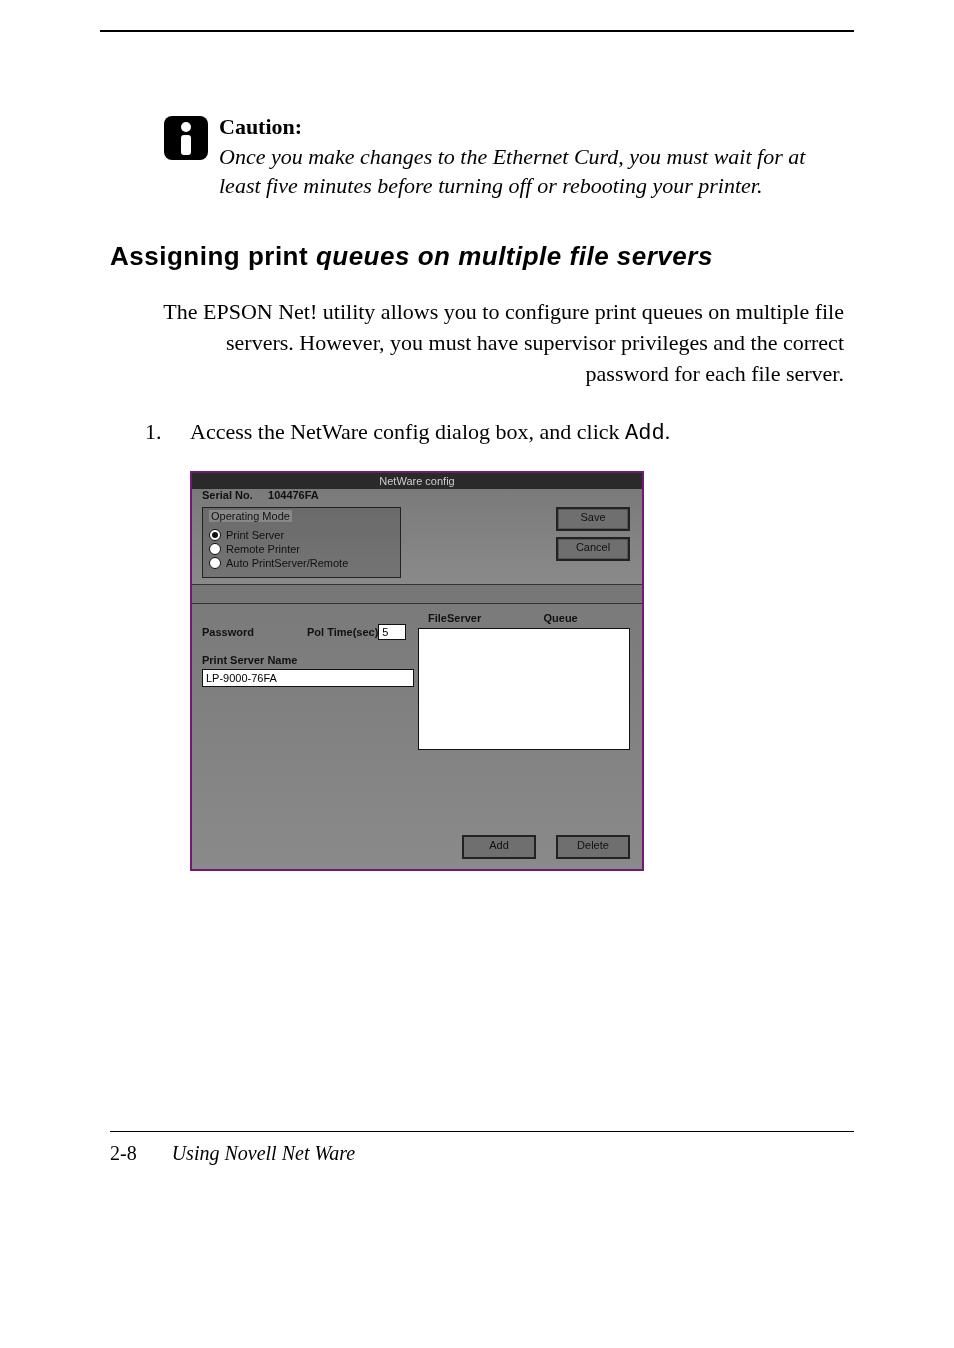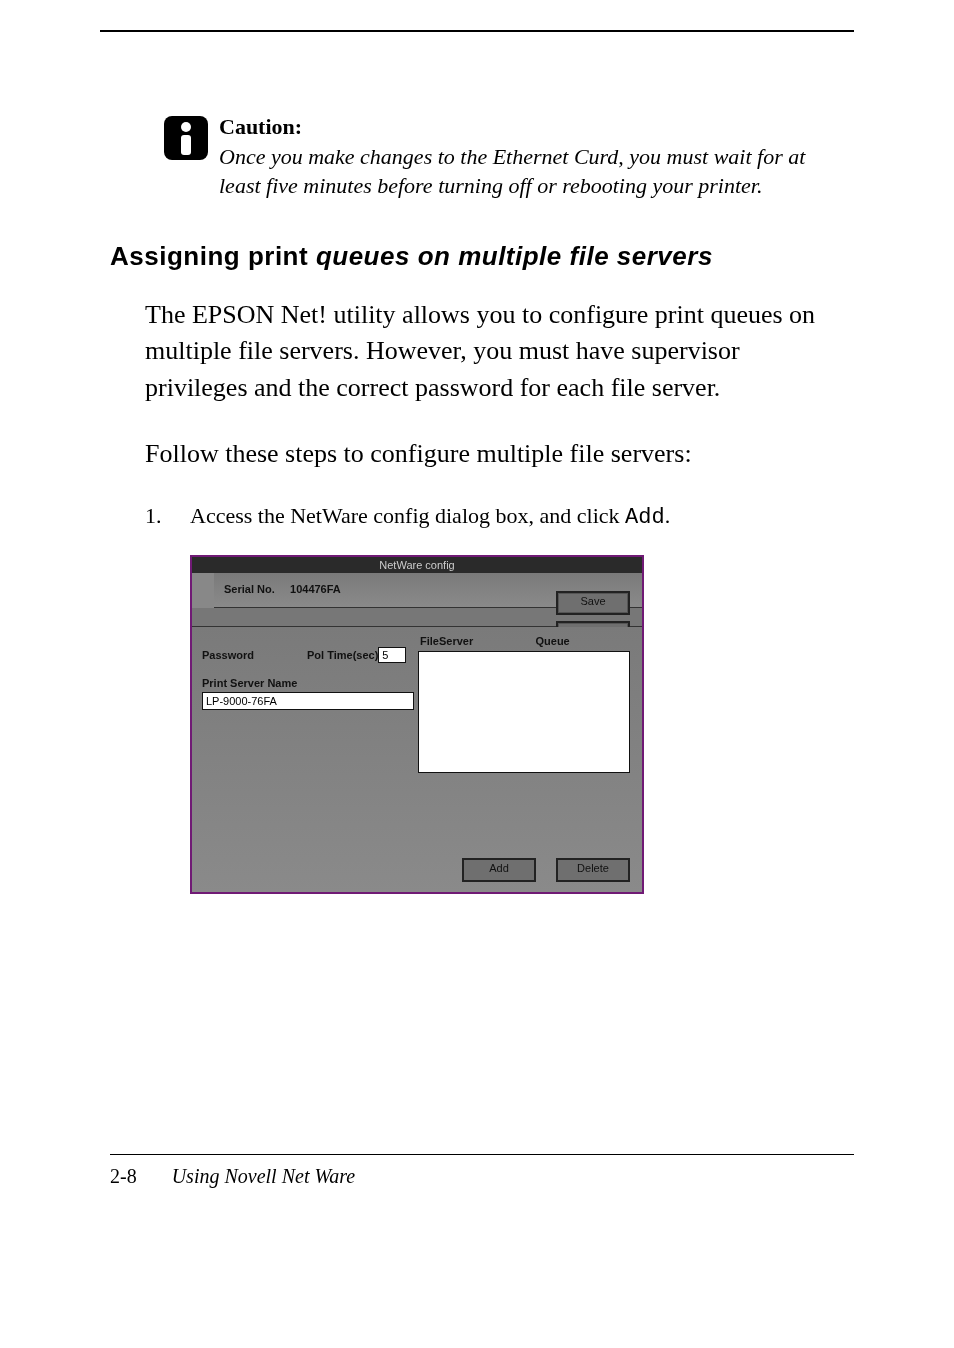--- a/index.html
+++ b/index.html
@@ -48,23 +48,24 @@
     font-family: Liberation Sans, sans-serif;
     font-weight: bold;
     font-size: 26px;
     margin: 30px 0 25px 0;
     letter-spacing: 0.5px;
   }
   .heading .ital-part {
     font-style: italic;
   }
   .body-para {
-    font-size: 26px;
+    font-size: 22px;
     line-height: 1.4;
     margin: 0 0 30px 35px;
+    text-align: right;
   }
   .ol-step {
     display: flex;
     margin: 0 0 25px 35px;
     font-size: 22px;
   }
   .ol-num { width: 45px; flex: 0 0 45px; }
   .dialog-wrap {
     margin: 0 0 0 80px;
   }
@@ -78,25 +79,24 @@
     position: relative;
   }
   .dialog-title {
     background: #2a2a2a;
     color: #ccc;
     text-align: center;
     font-size: 11px;
     padding: 2px 0;
   }
   .upper {
-    padding: 10px 10px 6px 10px;
+    padding: 0 10px 6px 10px;
     position: relative;
     background: linear-gradient(#7a7a7a,#8a8a8a);
     border-bottom: 1px solid #333;
-    margin-left: 22px;
   }
   .serial-row { font-size: 11px; color: #111; margin-bottom: 6px; font-weight: bold;}
   .op-mode-box {
     border: 1px solid #222;
     background: rgba(0,0,0,0.15);
     padding: 4px 6px 6px 6px;
     width: 185px;
   }
   .op-mode-box .legend {
     font-size: 11px; color: #111; margin: -10px 0 3px 0;
@@ -152,21 +152,21 @@
   }
   .pw-lbl { width: 65px; display:inline-block;}
   .psn-box {
     margin-top: 14px;
   }
   .psn-input {
     width: 212px; height: 18px; margin-top: 3px;
   }
   .col-head-row {
     position: absolute;
-    right: 12px;
+    right: 4px;
     top: 8px;
     width: 210px;
     display: flex;
     font-size: 11px;
     color: #111;
     font-weight: bold;
   }
   .col-head-row span:first-child { flex: 1.1; }
   .col-head-row span:last-child { flex: 0.9; }
   .listbox {
@@ -219,39 +219,53 @@
         <span class="bold">Caution:</span><br>
         <span class="italic">Once you make changes to the Ethernet Curd, you must wait for at least five minutes before turning off or rebooting your printer.</span>
       </div>
     </div>
 
     <div class="heading">
       <span>Assigning print </span><span class="ital-part">queues on multiple file servers</span>
     </div>
 
     <div class="body-para">The EPSON Net! utility allows you to configure print queues on multiple file servers. However, you must have supervisor privileges and the correct password for each file server.</div>
-    <div class="body-para">Follow these steps to configure multiple file servers:</div>
 
     <div class="ol-step">
       <div class="ol-num">1.</div>
       <div>
         <span>Access the NetWare config dialog box, and click </span><span class="mono">Add</span><span>.</span>
       </div>
     </div>
 
     <div class="dialog-wrap">
       <div class="dialog">
         <div class="dialog-title">NetWare config</div>
 
         <div class="upper">
           <div class="serial-row">
             <span>Serial No.</span>
             &nbsp;&nbsp;&nbsp;
             <span>104476FA</span>
           </div>
+          <div class="op-mode-box">
+            <div class="legend">Operating Mode</div>
+            <div class="radio-row">
+              <span class="rad checked"></span>
+              <span>Print Server</span>
+            </div>
+            <div class="radio-row">
+              <span class="rad"></span>
+              <span>Remote Printer</span>
+            </div>
+            <div class="radio-row">
+              <span class="rad"></span>
+              <span>Auto PrintServer/Remote</span>
+            </div>
+          </div>
           <div class="dlg-btn btn-save">Save</div>
           <div class="dlg-btn btn-cancel">Cancel</div>
         </div>
 
         <div class="spacer-strip"></div>
 
         <div class="lower">
           <div class="col-head-row">
             <span>FileServer</span>
             <span>Queue</span>

